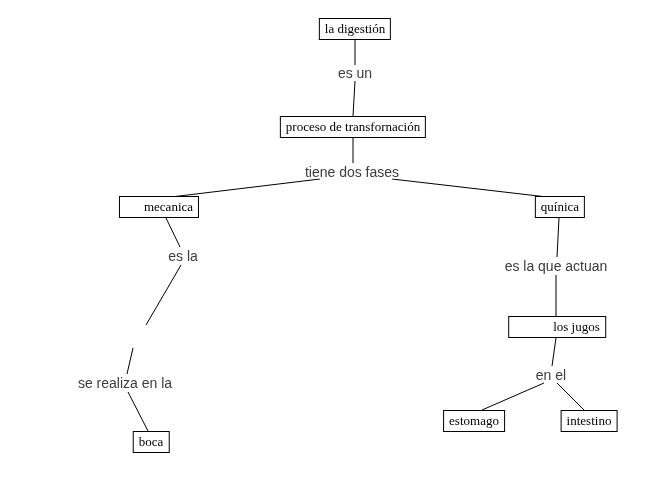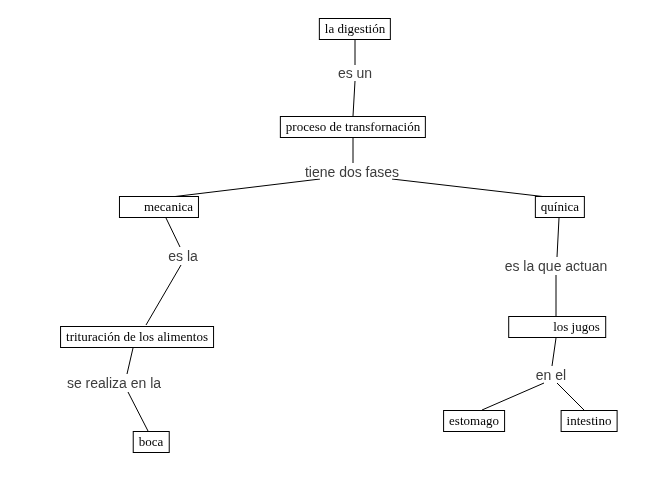--- a/index.html
+++ b/index.html
@@ -72,35 +72,34 @@
   </svg>
 
   <div class="node" style="left:355px; top:29px;">la digestión</div>
 
   <div class="node" style="left:353px; top:127px;">proceso de transfornación</div>
 
   <div class="node" style="left:159px; top:207px;padding-left:24px;">mecanica</div>
 
   <div class="node" style="left:560px; top:207px;">quínica</div>
 
-  <div class="node" style="left:137px; top:337px;">trituración de los alimentos</div>
 
   <div class="node" style="left:151px; top:442px;">boca</div>
 
   <div class="node" style="left:557px; top:327px;padding-left:44px;">los jugos</div>
 
   <div class="node" style="left:474px; top:421px;">estomago</div>
 
   <div class="node" style="left:589px; top:421px;">intestino</div>
 
   <div class="link-label" style="left:355px; top:73px;">es un</div>
 
   <div class="link-label" style="left:352px; top:172px;">tiene dos fases</div>
 
   <div class="link-label" style="left:183px; top:256px;">es la</div>
 
-  <div class="link-label" style="left:114px; top:383px;">se realiza en la</div>
+  <div class="link-label" style="left:125px; top:383px;">se realiza en la</div>
 
   <div class="link-label" style="left:556px; top:266px;">es la que actuan</div>
 
   <div class="link-label" style="left:551px; top:375px;">en el</div>
 
 </div>
 
 </body></html>

